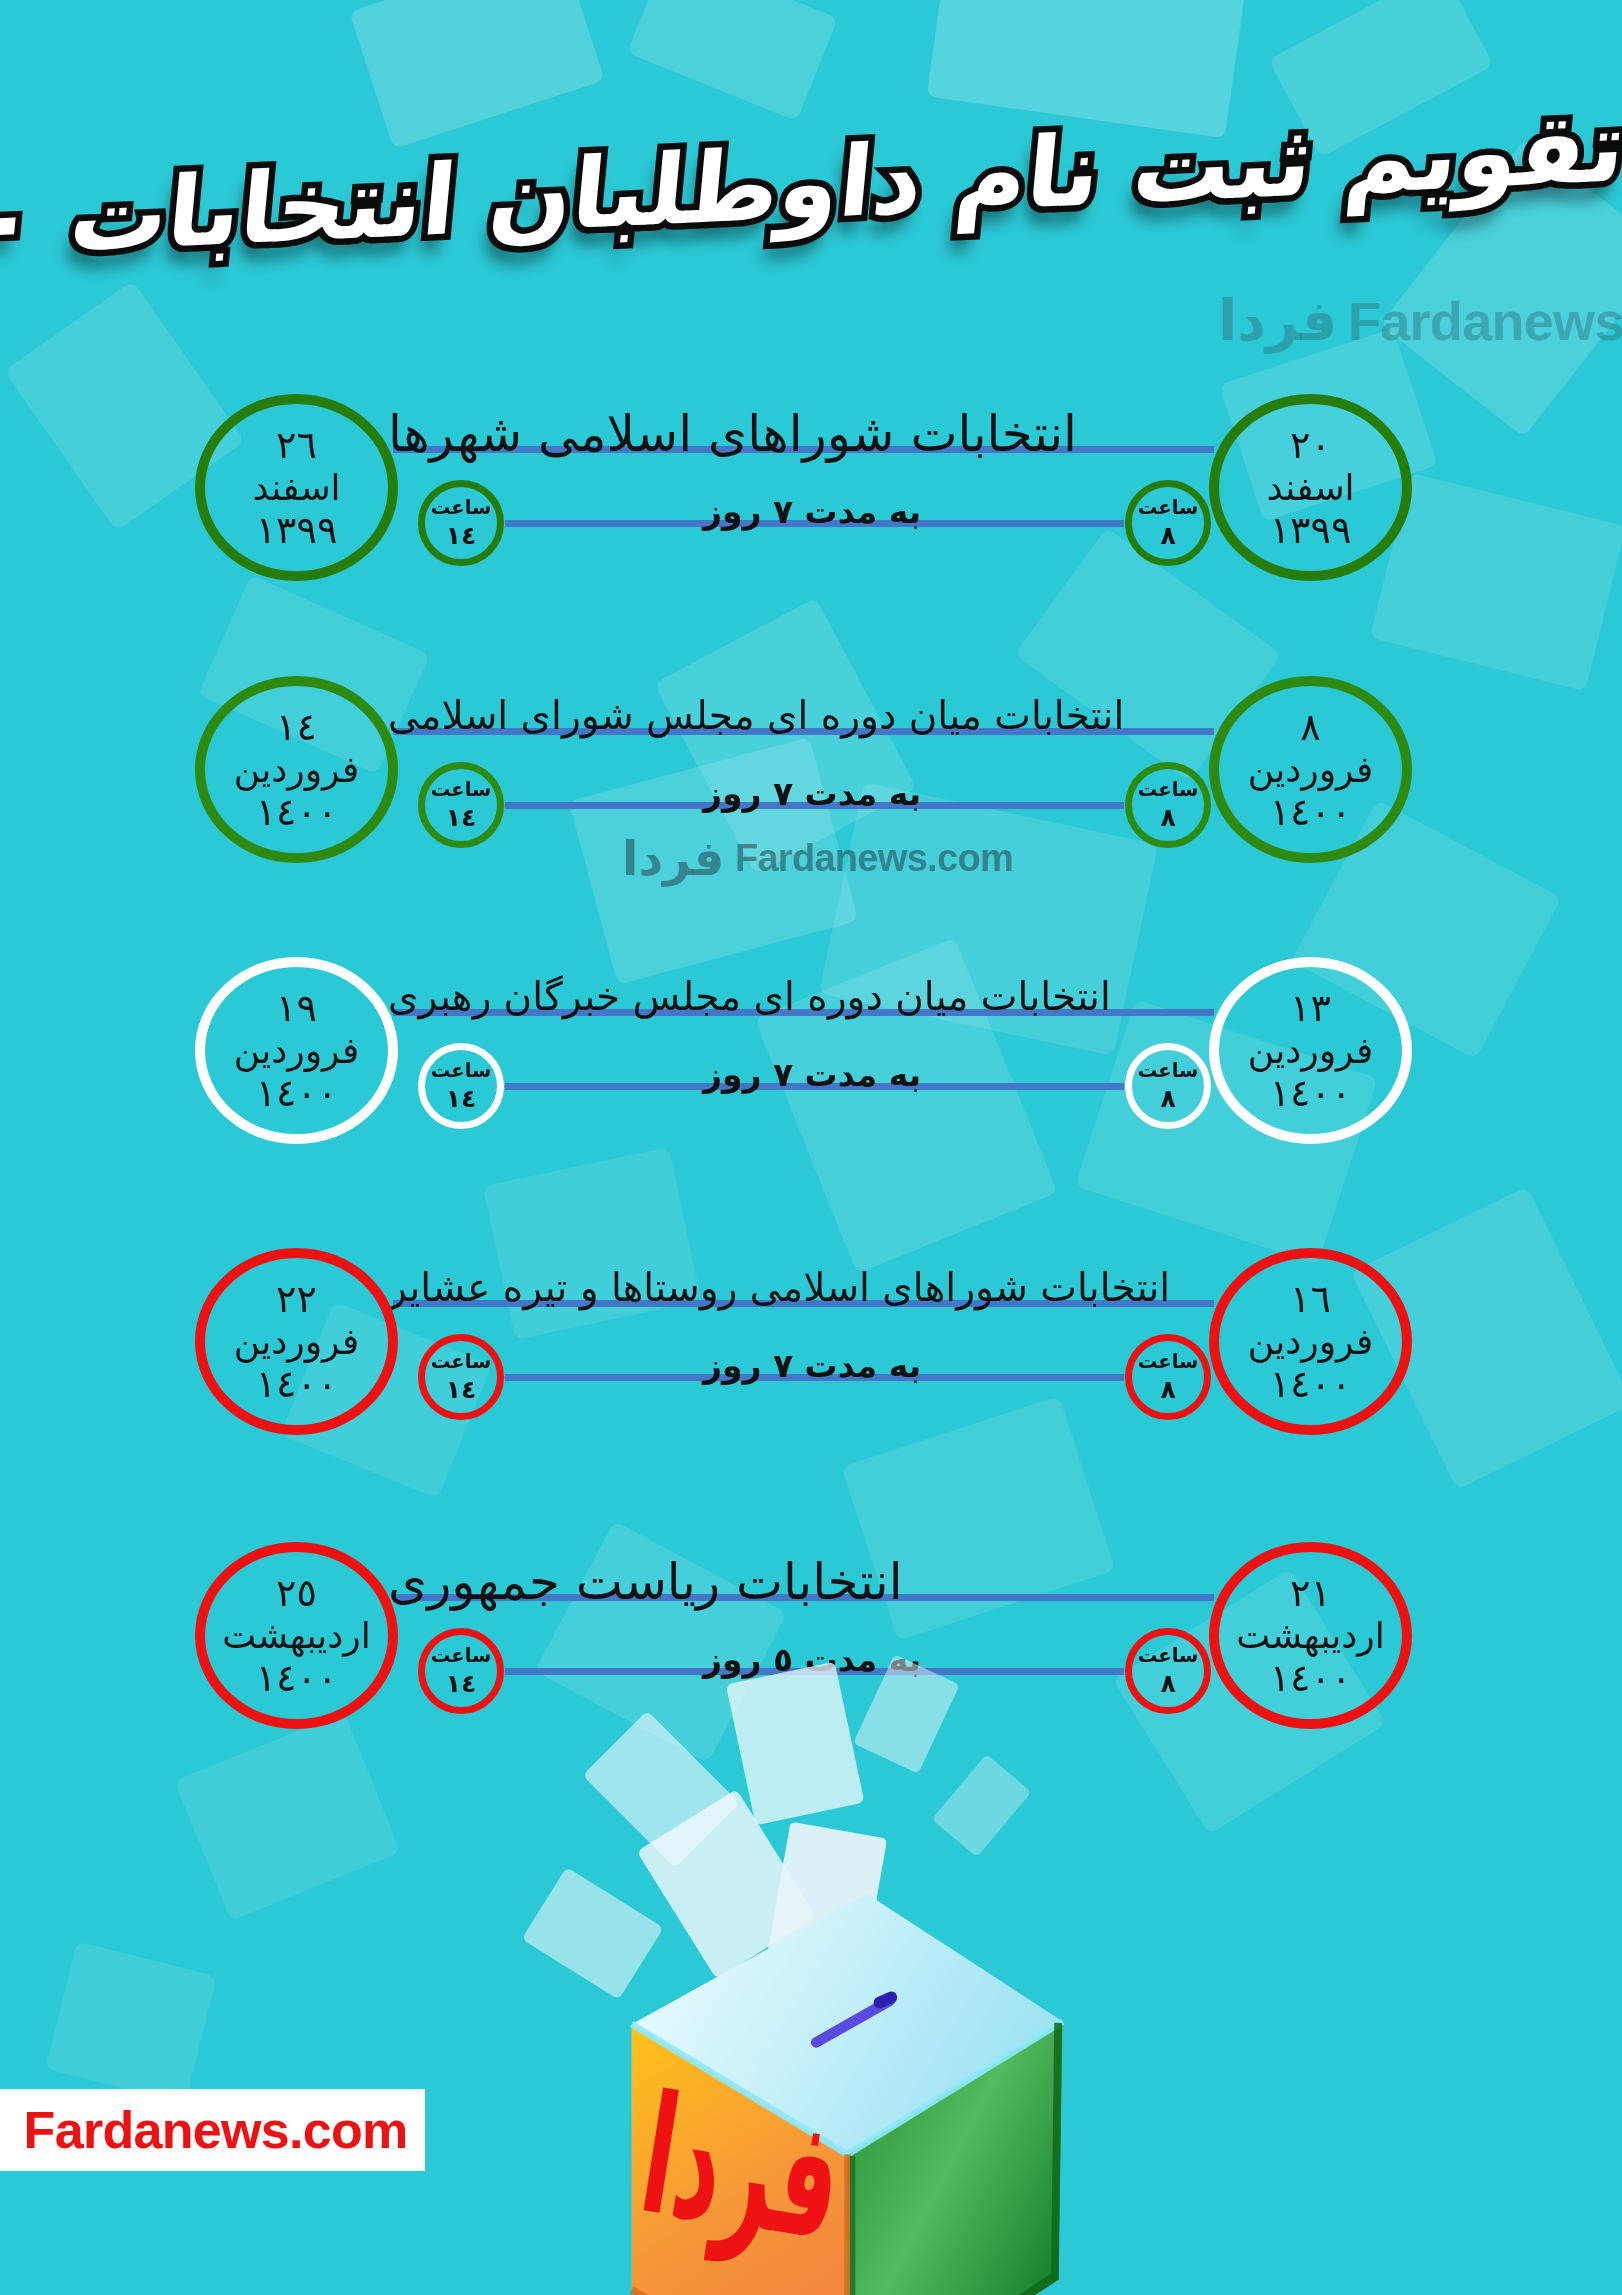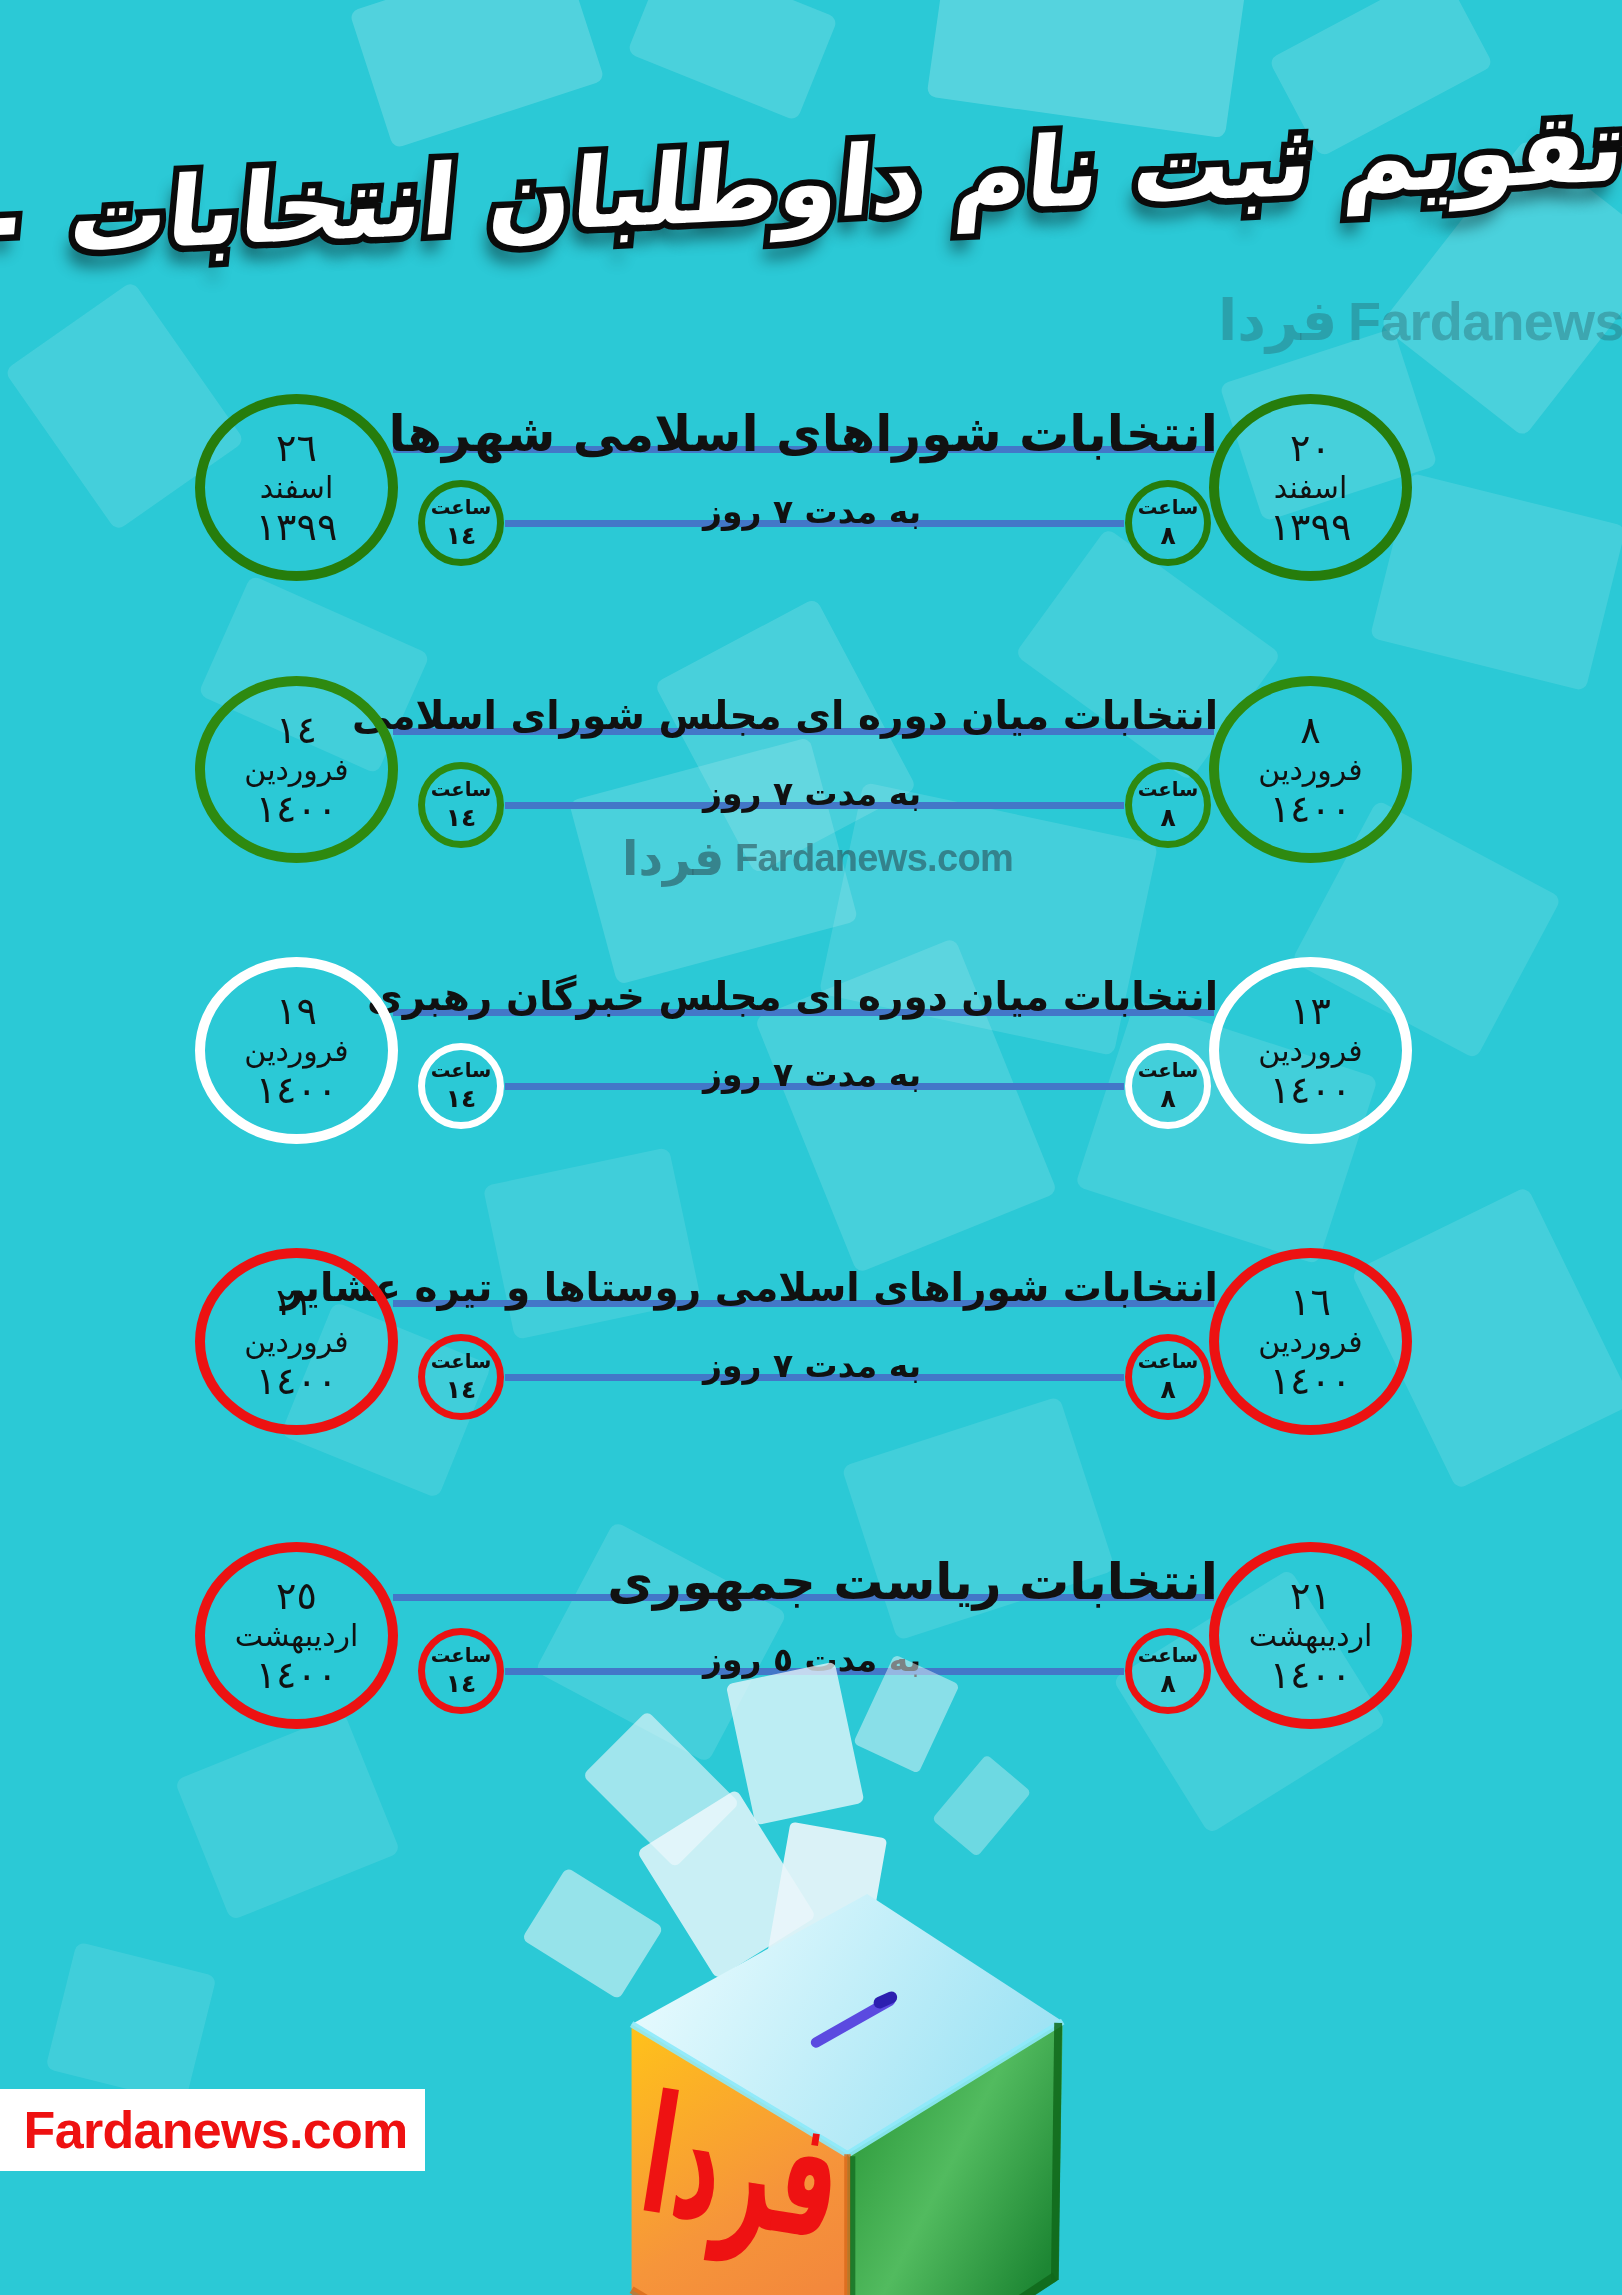--- a/index.html
+++ b/index.html
@@ -37,26 +37,26 @@
   #main-title .fill{color:var(--title_fill);}
 
   
   .row{position:absolute;left:0;width:1623px;height:281px;z-index:2;direction:rtl;}
   .big-circle{position:absolute;top:47px;width:203px;height:187px;border:10.5px solid var(--ring);
     border-radius:50%;display:flex;flex-direction:column;align-items:center;justify-content:center;
     gap:5.2px;color:var(--text);font-weight:normal;text-align:center;}
   .big-circle.left{left:195px;}
   .big-circle.right{left:1209px;}
   .big-circle .day{font-size:38px;line-height:1;}
-  .big-circle .month{font-size:30px;line-height:1;white-space:nowrap;}
+  .big-circle .month{font-size:36px;line-height:1;white-space:nowrap;}
   .big-circle .year{font-size:38px;line-height:1;}
   .line-a{position:absolute;left:393px;top:99px;width:821px;height:6.5px;background:var(--line);}
   .line-b{position:absolute;left:505px;top:173px;width:619px;height:6.5px;background:var(--line);}
-  .row-title{position:absolute;left:380px;top:62px;width:838px;text-align:right;
-    font-size:50px;font-weight:bold;color:var(--text);white-space:nowrap;line-height:1;}
+  .row-title{position:absolute;left:388px;top:62px;width:838px;text-align:left;
+    font-size:50px;font-weight:normal;color:var(--text);white-space:nowrap;line-height:1;}
   .row-title.long{top:67px;font-size:39px;}
   .duration{position:absolute;left:537px;top:148px;width:550px;text-align:center;
     font-size:33px;font-weight:bold;color:var(--text);line-height:1;}
   .small-circle{position:absolute;top:133px;width:86px;height:86px;border:7.9px solid var(--ring);
     border-radius:50%;display:flex;flex-direction:column;align-items:center;justify-content:center;
     gap:6px;color:var(--text);font-weight:bold;}
   .small-circle.left{left:418px;}
   .small-circle.right{left:1125px;}
   .small-circle .hour-label{font-size:19.6px;line-height:1;}
   .small-circle .hour-value{font-size:25px;line-height:1;}

